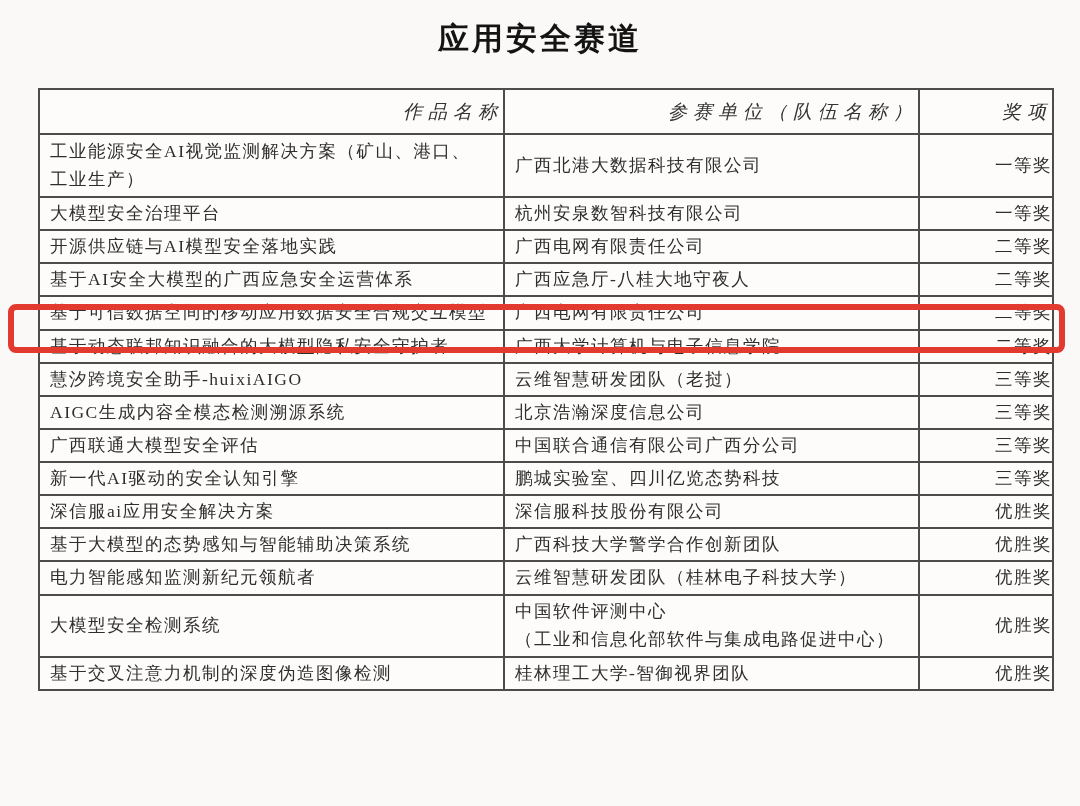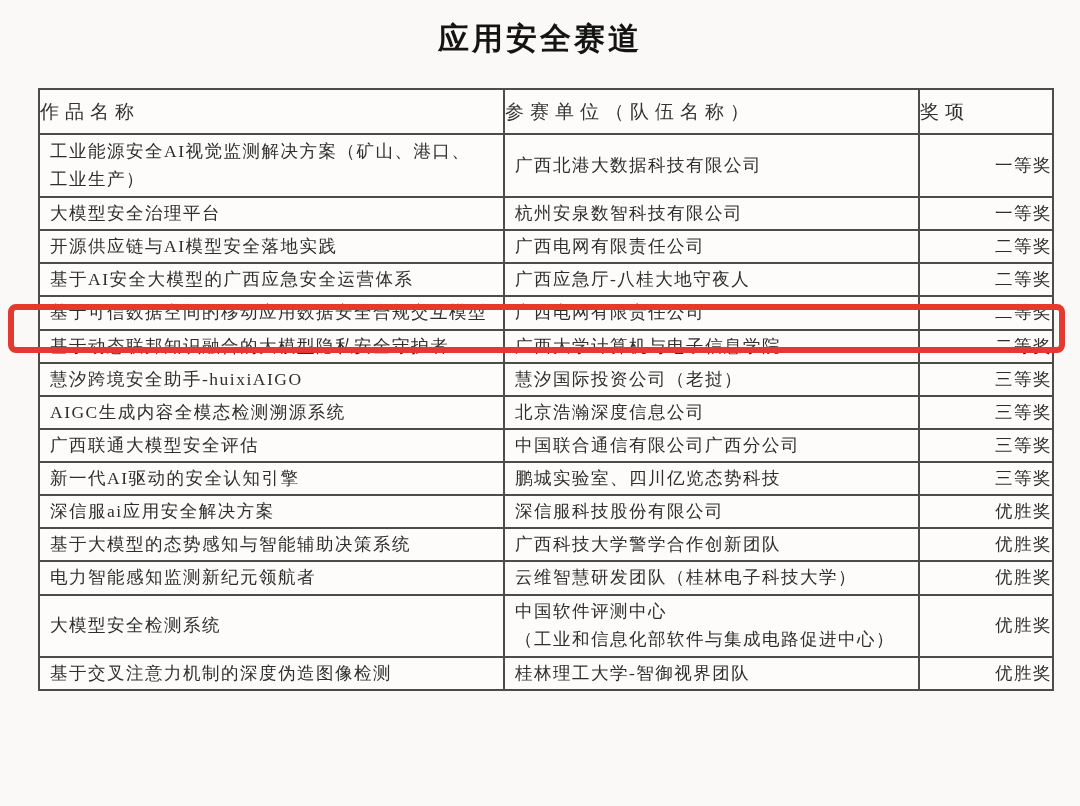--- a/index.html
+++ b/index.html
@@ -36,22 +36,23 @@
     vertical-align: middle;
     font-size: 17.5px;
     line-height: 1.55;
     letter-spacing: 1.5px;
     background: #fdfcfa;
   }
   table.awards th {
     font-weight: normal;
     font-size: 19px;
     letter-spacing: 6px;
-    text-align: left;
+    text-align: right;
     color: #333;
+    font-style: italic;
   }
   td.work, td.unit {
     text-align: left;
     padding: 2px 8px 2px 10px;
     white-space: pre-line;
   }
   td.award {
     text-align: right;
     letter-spacing: 4px;
   }
@@ -107,21 +108,21 @@
     <td class="unit">广西电网有限责任公司</td>
     <td class="award">二等奖</td>
   </tr>
   <tr style="height:30px">
     <td class="work">基于动态联邦知识融合的大模型隐私安全守护者</td>
     <td class="unit">广西大学计算机与电子信息学院</td>
     <td class="award">二等奖</td>
   </tr>
   <tr style="height:32px">
     <td class="work">慧汐跨境安全助手-huixiAIGO</td>
-    <td class="unit">慧汐国际投资公司（老挝）</td>
+    <td class="unit">云维智慧研发团队（老挝）</td>
     <td class="award">三等奖</td>
   </tr>
   <tr style="height:31px">
     <td class="work">AIGC生成内容全模态检测溯源系统</td>
     <td class="unit">北京浩瀚深度信息公司</td>
     <td class="award">三等奖</td>
   </tr>
   <tr style="height:31px">
     <td class="work">广西联通大模型安全评估</td>
     <td class="unit">中国联合通信有限公司广西分公司</td>

